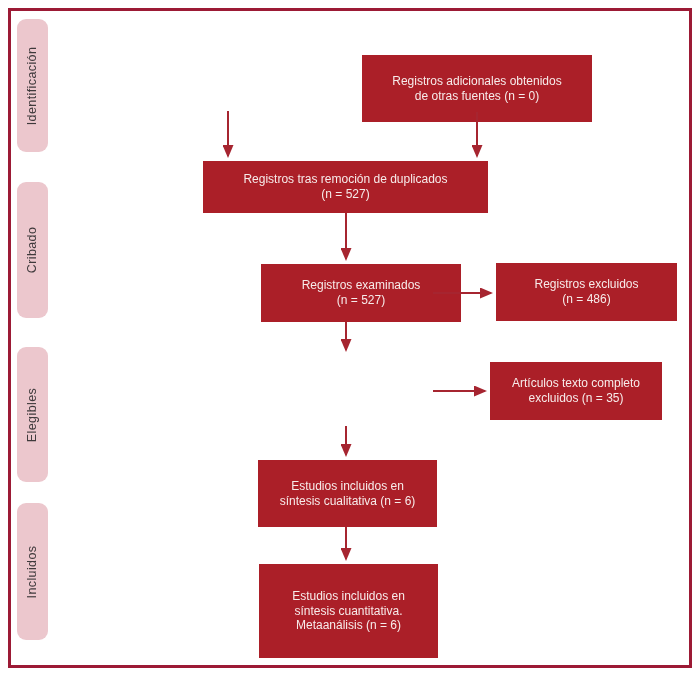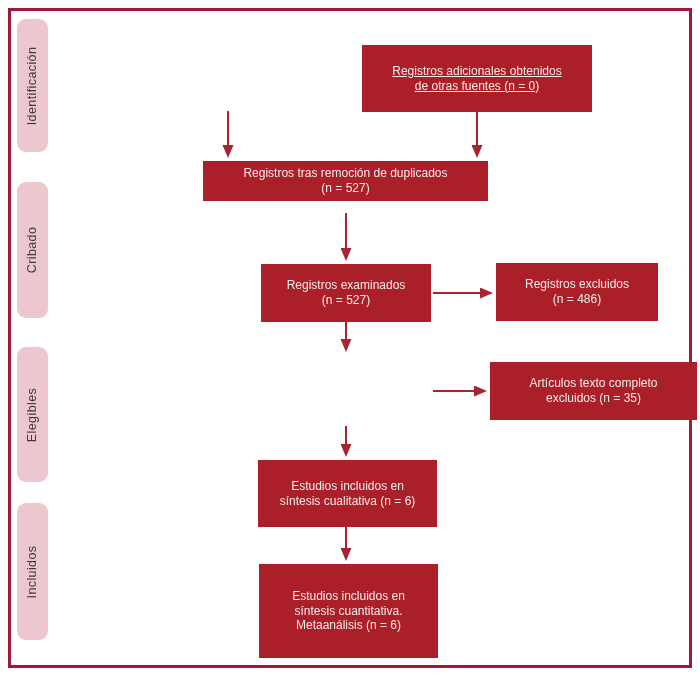--- a/index.html
+++ b/index.html
@@ -54,26 +54,26 @@
     display: flex;
     align-items: center;
     justify-content: center;
     text-align: center;
     font-size: 12px;
     line-height: 1.24;
     white-space: pre-line;
     padding: 4px 6px;
   }
   .node-identified        { left: 96px;  top: 43px;  width: 233px; height: 68px; }
-  .node-additional        { left: 362px; top: 45px;  width: 230px; height: 67px; text-decoration: underline; }
-  .node-deduplicated      { left: 203px; top: 161px; width: 285px; height: 40px; text-align: center; }
-  .node-screened          { left: 261px; top: 264px; width: 170px; height: 58px; }
-  .node-excluded          { left: 496px; top: 263px; width: 162px; height: 58px; }
+  .node-additional        { left: 362px; top: 55px;  width: 230px; height: 67px; }
+  .node-deduplicated      { left: 203px; top: 161px; width: 285px; height: 52px; text-align: center; }
+  .node-screened          { left: 261px; top: 264px; width: 200px; height: 58px; }
+  .node-excluded          { left: 496px; top: 263px; width: 181px; height: 58px; }
   .node-fulltext          { left: 258px; top: 355px; width: 175px; height: 71px; }
-  .node-fulltext-excluded { left: 490px; top: 362px; width: 207px; height: 58px; }
+  .node-fulltext-excluded { left: 490px; top: 362px; width: 172px; height: 58px; }
   .node-qualitative       { left: 258px; top: 460px; width: 179px; height: 67px; }
   .node-quantitative      { left: 259px; top: 564px; width: 179px; height: 94px; }
 
   .arrows {
     position: absolute;
     left: 0;
     top: 0;
     pointer-events: none;
   }
 </style>

